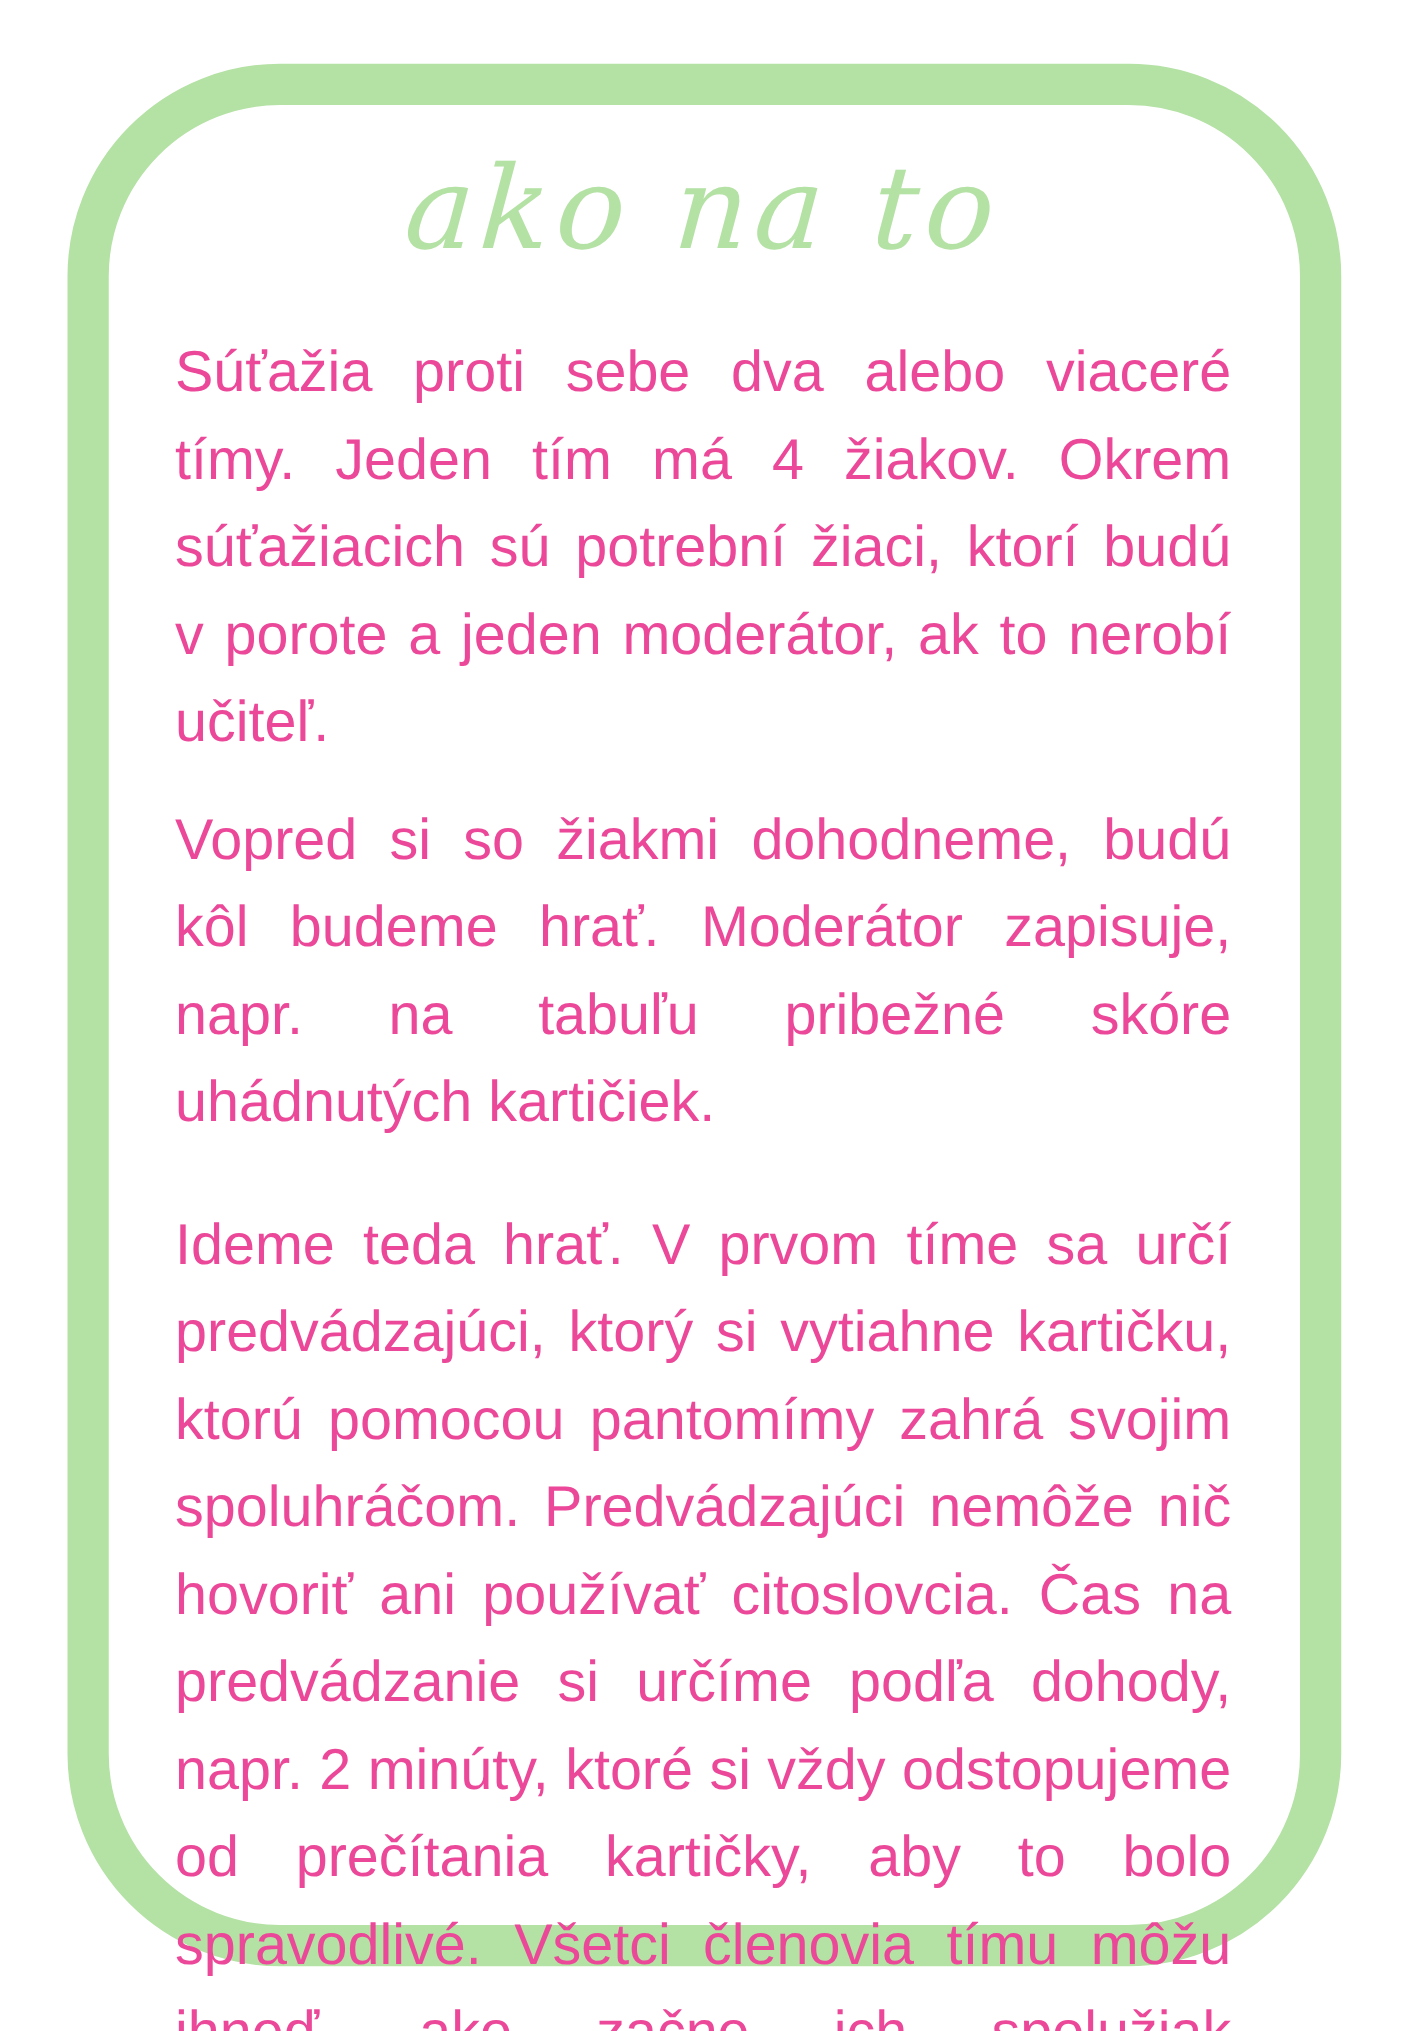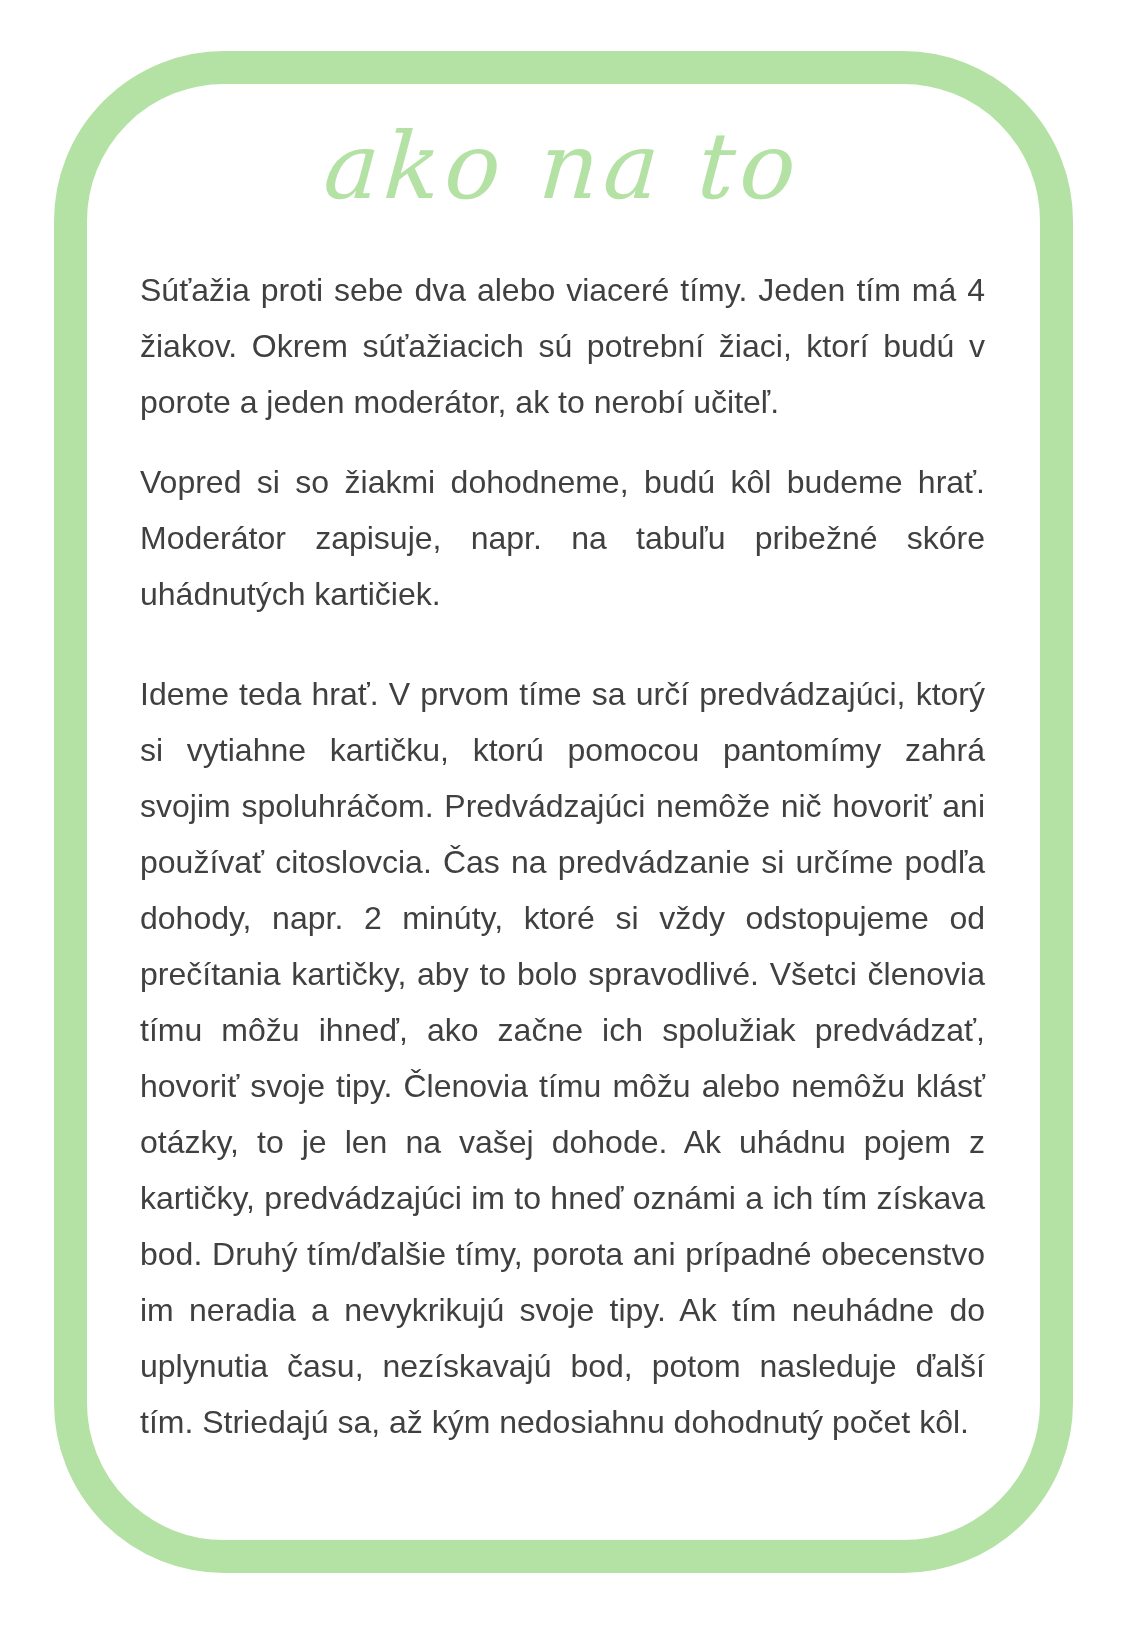--- a/index.html
+++ b/index.html
@@ -42,24 +42,24 @@
     transform: skewX(-4deg);
   }
   .content {
     position: absolute;
     left: 140px;
     top: 262px;
     width: 845px;
   }
   .content p {
     margin: 0 0 24px 0;
-    font-size: 32px;
-    line-height: 56px;
+    font-size: 46px;
+    line-height: 70px;
     font-weight: 300;
-    color: #404040;
+    color: #ec4899;
     text-align: justify;
     text-justify: inter-word;
   }
   .content p:last-child {
     margin-bottom: 0;
     margin-top: 44px;
   }
 </style>
 </head>
 <body>

